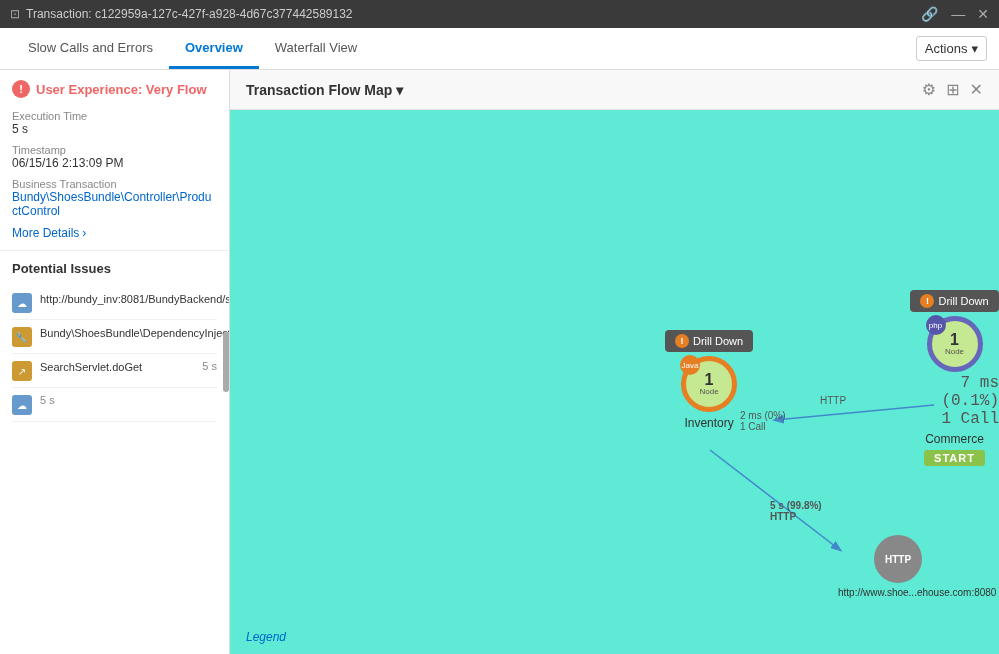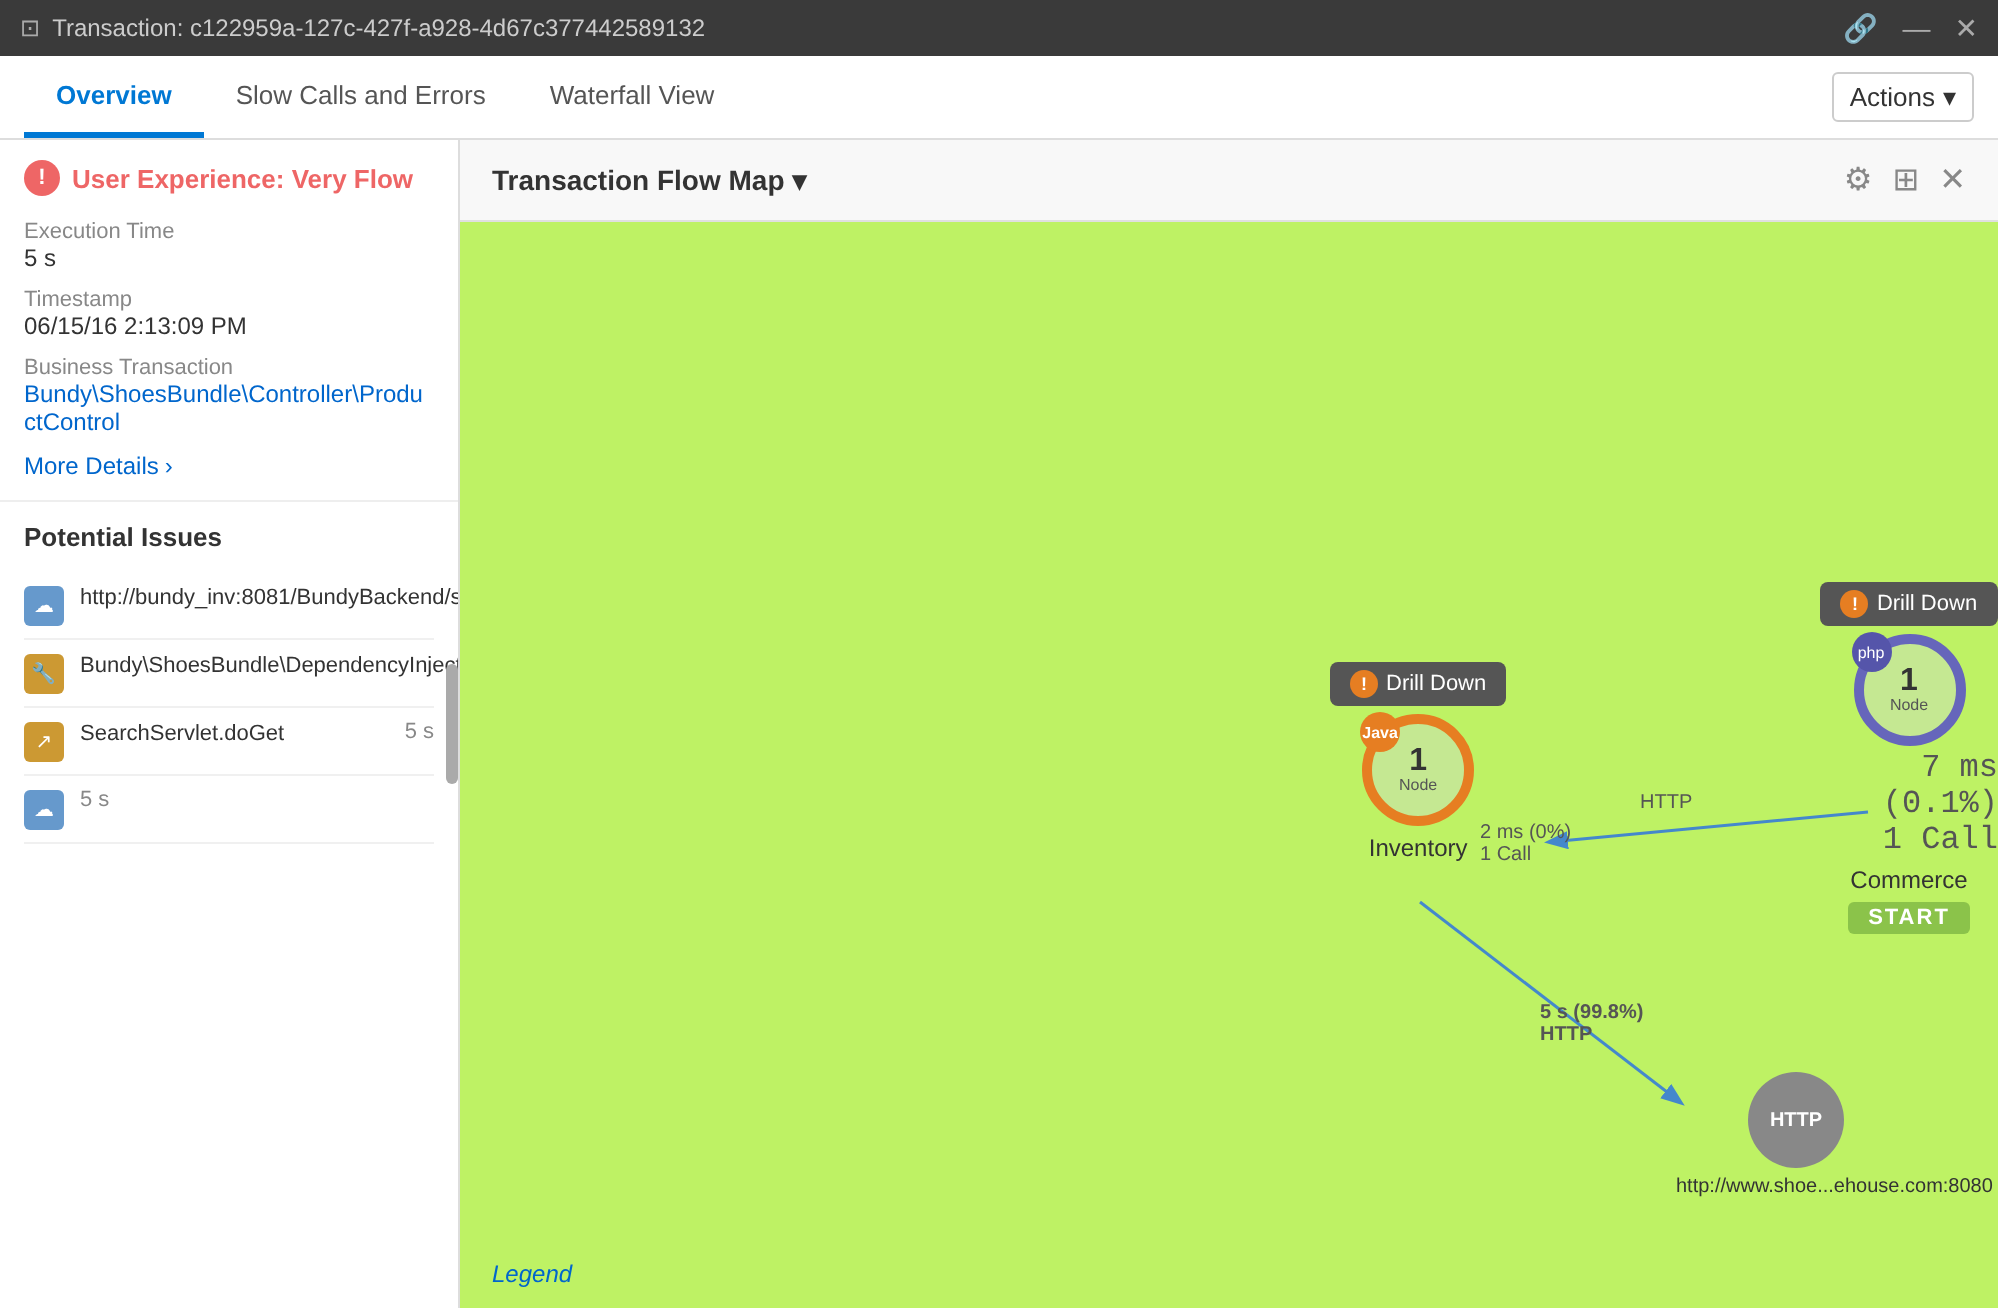--- a/index.html
+++ b/index.html
@@ -150,21 +150,21 @@
     
     .scroll-handle {
       position: absolute;
       right: 0; top: 50%; width: 6px; height: 60px;
       background: #aaa; border-radius: 3px; transform: translateY(-50%);
     }
 
     
     .main-content {
       flex: 1;
-      background: #bef264;
+      background: #5eead4;
       display: flex;
       flex-direction: column;
       position: relative;
     }
     .content-header {
       padding: 10px 16px;
       background: #f8f8f8;
       border-bottom: 1px solid #e0e0e0;
       display: flex;
       align-items: center;
@@ -213,21 +213,21 @@
     .node-label-small { font-size: 8px; color: #555; line-height: 1; }
 
     .node-badge {
       position: absolute;
       top: -6px; left: -6px;
       width: 20px; height: 20px;
       border-radius: 50%;
       display: flex; align-items: center; justify-content: center;
       font-size: 10px; color: #fff; font-weight: bold; text-align: right;
     }
-    .node-badge.java-badge { background: #e67e22; font-size: 8px; font-weight: bold; }
+    .node-badge.java-badge { background: #e67e22; font-size: 8px; font-weight: normal; }
     .node-badge.php-badge { background: #5555aa; font-size: 8px; font-weight: normal; }
 
     .node-name { font-size: 12px; color: #333; text-align: center; }
 
     .drill-down-bubble {
       background: #555;
       color: #fff;
       padding: 4px 10px;
       border-radius: 4px;
       font-size: 11px;
@@ -299,22 +299,22 @@
   </div>
   <div class="title-bar-icons">
     <span class="title-bar-icon">🔗</span>
     <span class="title-bar-icon">—</span>
     <span class="title-bar-icon">✕</span>
   </div>
 </div>
 
 <div class="nav-bar">
   <div class="nav-tabs">
+    <div class="nav-tab">Slow Calls and Errors</div>
     <div class="nav-tab active">Overview</div>
-    <div class="nav-tab">Slow Calls and Errors</div>
     <div class="nav-tab">Waterfall View</div>
   </div>
   <button class="actions-btn">
     <span>Actions</span>
     <span>▾</span>
   </button>
 </div>
 
 <div class="main-layout">
 

